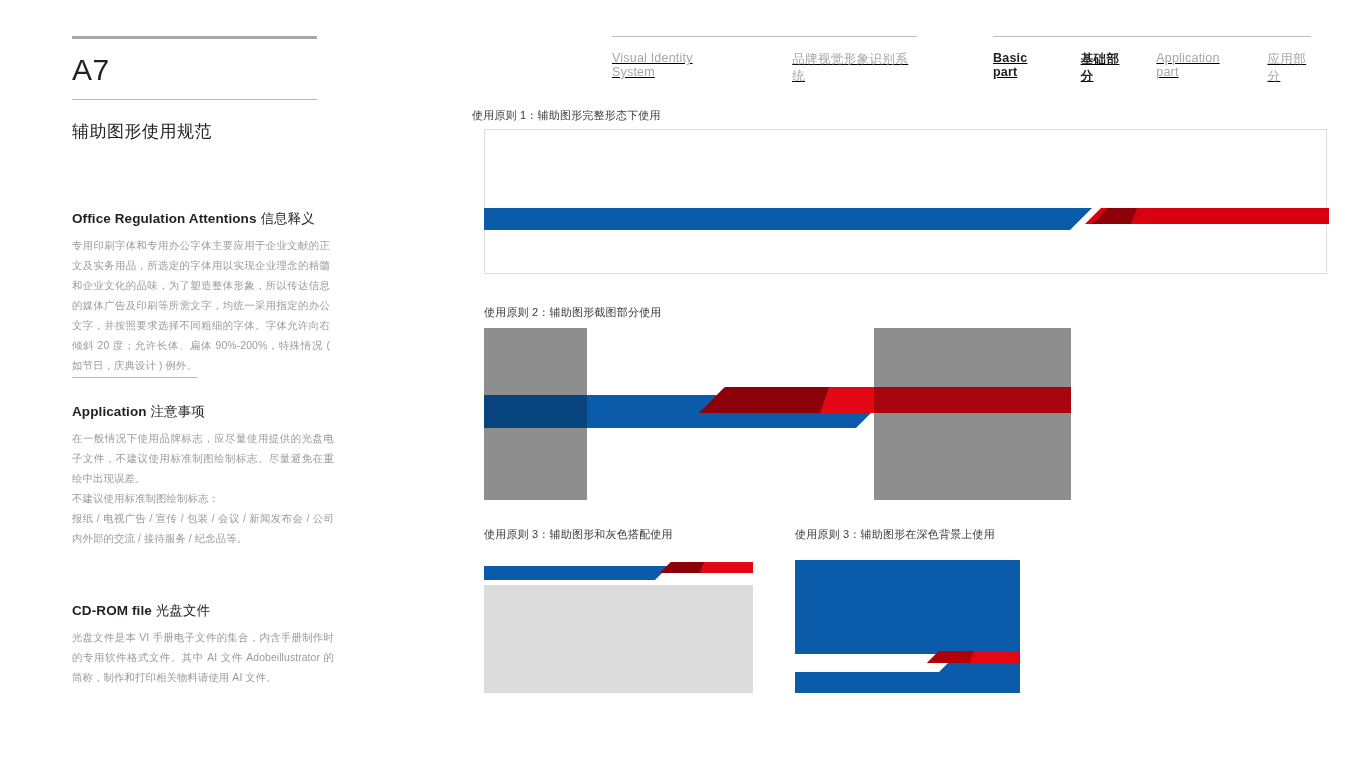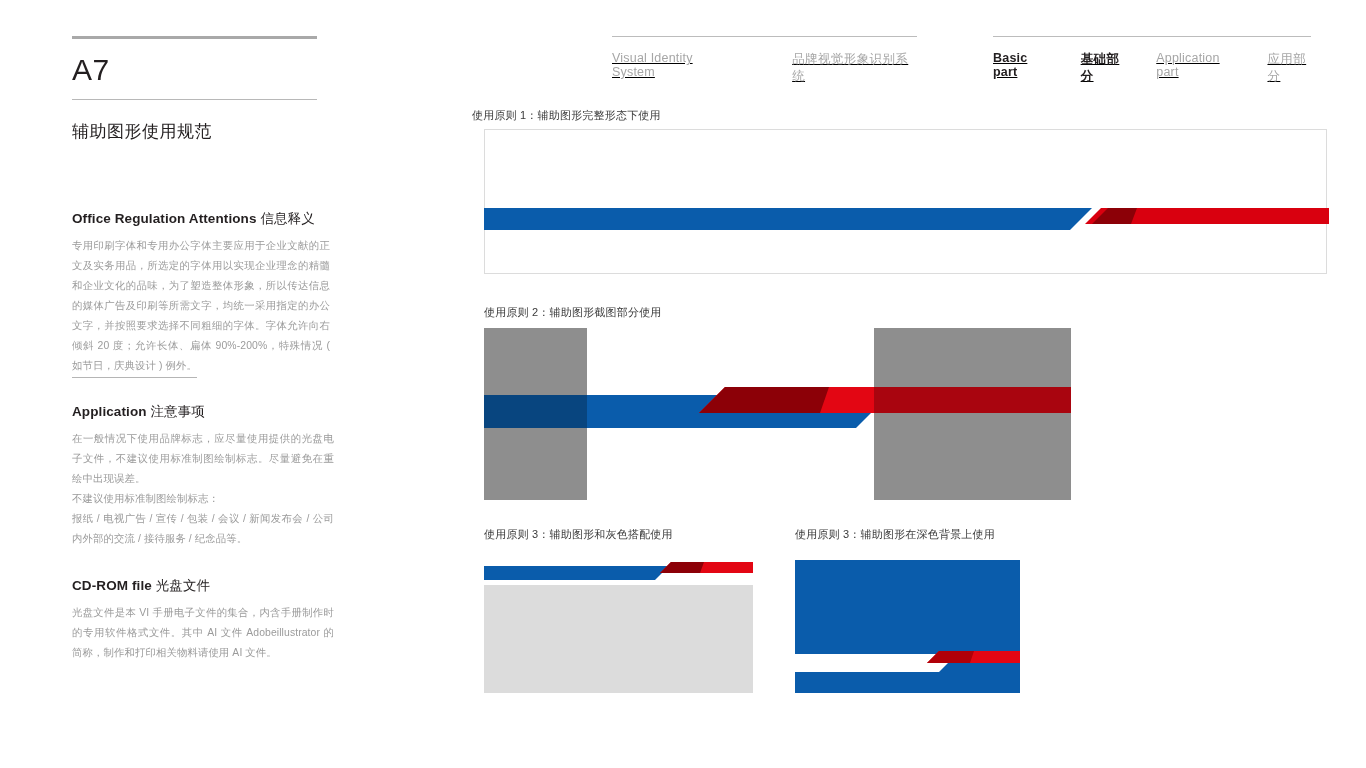--- a/index.html
+++ b/index.html
@@ -30,21 +30,21 @@
   }
   .block-head .cn { font-weight: 500; }
   .body-text {
     font-size: 10.4px; line-height: 1.92; color: #9b9b9b;
     letter-spacing: .1px; text-align: justify;
   }
   .body-text p { margin: 0; }
 
   #b-office { position: absolute; left: 72px; top: 210px; width: 258px; }
   #b-attn   { position: absolute; left: 72px; top: 403px; width: 262px; }
-  #b-cd     { position: absolute; left: 72px; top: 577px; width: 262px; }
+  #b-cd     { position: absolute; left: 72px; top: 602px; width: 262px; }
   #div-1    { position: absolute; left: 72px; top: 377px; width: 125px; height: 1px; background: #b5b5b5; }
 
   
   .nav-group { position: absolute; top: 36px; text-decoration: underline; }
   .nav-rule { height: 1px; background: #bcbcbc; }
   .nav-items { display: flex; margin-top: 14px; font-size: 12.5px; }
   #nav-left { left: 612px; width: 305px; }
   #nav-left .nav-rule { width: 305px; }
   #nav-right { left: 993px; width: 318px; }
   #nav-right .nav-rule { width: 318px; }

